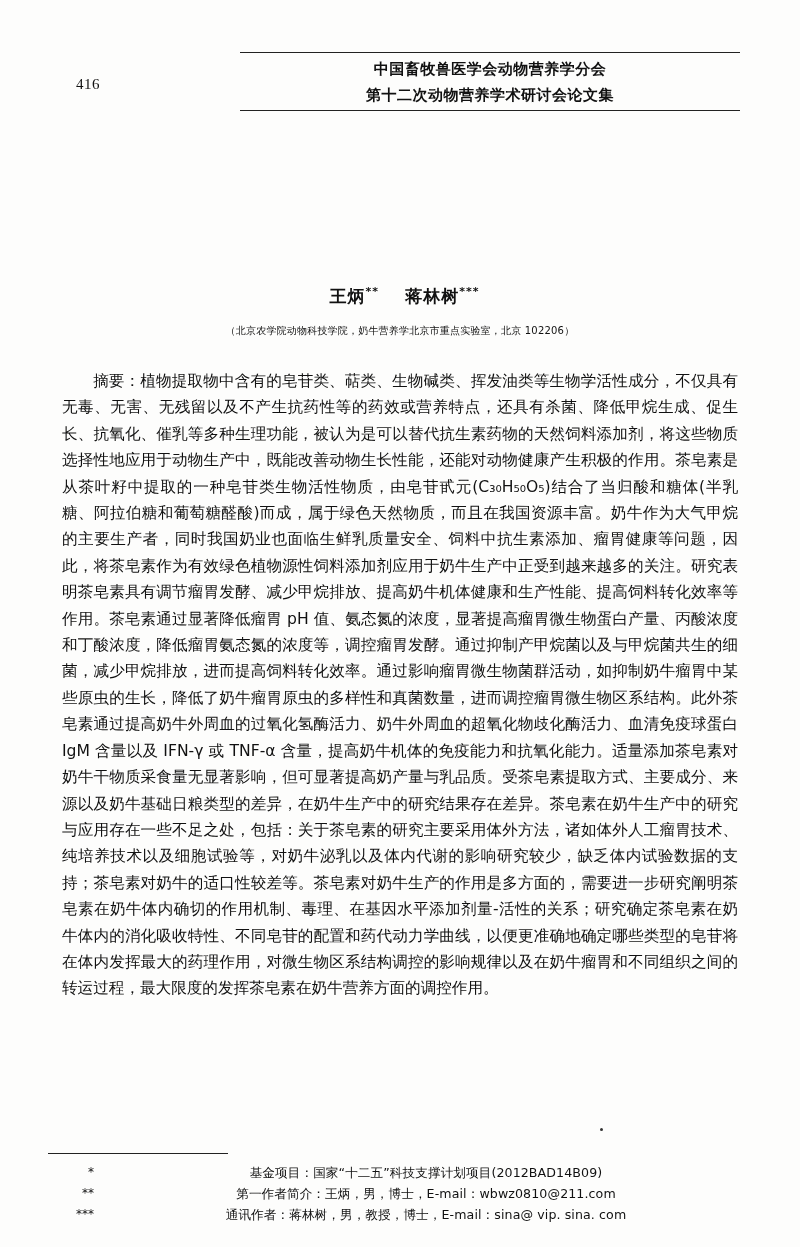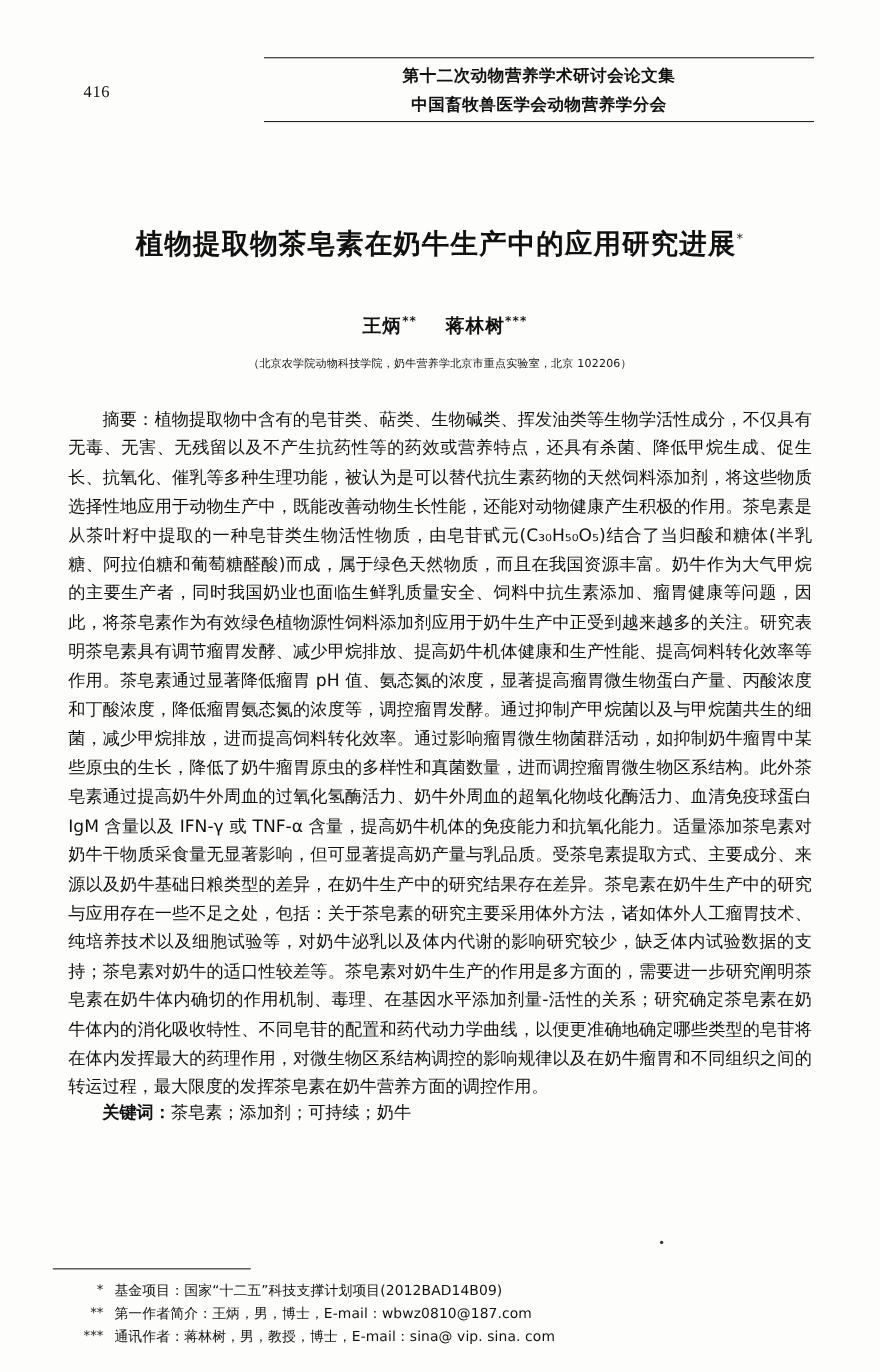--- a/index.html
+++ b/index.html
@@ -178,58 +178,57 @@
     display: inline-block;
     width: 46px;
     text-align: right;
     padding-right: 10px;
     flex: none;
     font-size: 12px;
   }
   .footnotes .fn-text {
     flex: 1;
     letter-spacing: 0.1px;
+    text-align: center;
   }
 </style>
 </head>
 <body>
 
 <div class="page">
 
   <div class="header">
     <div class="header-rule-top"></div>
     <div class="page-number">416</div>
     <div class="header-lines">
+      <div>中国畜牧兽医学会动物营养学分会</div>
       <div>第十二次动物营养学术研讨会论文集</div>
-      <div>中国畜牧兽医学会动物营养学分会</div>
     </div>
     <div class="header-rule-bottom"></div>
   </div>
 
-  <h1 class="title"><span>植物提取物茶皂素在奶牛生产中的应用研究进展</span><span class="star">*</span></h1>
 
   <div class="authors"><span>王炳</span><span class="sup">**</span><span class="author-gap"></span><span>蒋林树</span><span class="sup">***</span></div>
 
   <div class="affiliation">（北京农学院动物科技学院，奶牛营养学北京市重点实验室，北京 102206）</div>
 
   <div class="abstract"><span class="indent"></span><b>摘要：</b><span>植物提取物中含有的皂苷类、萜类、生物碱类、挥发油类等生物学活性成分，不仅具有无毒、无害、无残留以及不产生抗药性等的药效或营养特点，还具有杀菌、降低甲烷生成、促生长、抗氧化、催乳等多种生理功能，被认为是可以替代抗生素药物的天然饲料添加剂，将这些物质选择性地应用于动物生产中，既能改善动物生长性能，还能对动物健康产生积极的作用。茶皂素是从茶叶籽中提取的一种皂苷类生物活性物质，由皂苷甙元(C₃₀H₅₀O₅)结合了当归酸和糖体(半乳糖、阿拉伯糖和葡萄糖醛酸)而成，属于绿色天然物质，而且在我国资源丰富。奶牛作为大气甲烷的主要生产者，同时我国奶业也面临生鲜乳质量安全、饲料中抗生素添加、瘤胃健康等问题，因此，将茶皂素作为有效绿色植物源性饲料添加剂应用于奶牛生产中正受到越来越多的关注。研究表明茶皂素具有调节瘤胃发酵、减少甲烷排放、提高奶牛机体健康和生产性能、提高饲料转化效率等作用。茶皂素通过显著降低瘤胃 pH 值、氨态氮的浓度，显著提高瘤胃微生物蛋白产量、丙酸浓度和丁酸浓度，降低瘤胃氨态氮的浓度等，调控瘤胃发酵。通过抑制产甲烷菌以及与甲烷菌共生的细菌，减少甲烷排放，进而提高饲料转化效率。通过影响瘤胃微生物菌群活动，如抑制奶牛瘤胃中某些原虫的生长，降低了奶牛瘤胃原虫的多样性和真菌数量，进而调控瘤胃微生物区系结构。此外茶皂素通过提高奶牛外周血的过氧化氢酶活力、奶牛外周血的超氧化物歧化酶活力、血清免疫球蛋白 IgM 含量以及 IFN-γ 或 TNF-α 含量，提高奶牛机体的免疫能力和抗氧化能力。适量添加茶皂素对奶牛干物质采食量无显著影响，但可显著提高奶产量与乳品质。受茶皂素提取方式、主要成分、来源以及奶牛基础日粮类型的差异，在奶牛生产中的研究结果存在差异。茶皂素在奶牛生产中的研究与应用存在一些不足之处，包括：关于茶皂素的研究主要采用体外方法，诸如体外人工瘤胃技术、纯培养技术以及细胞试验等，对奶牛泌乳以及体内代谢的影响研究较少，缺乏体内试验数据的支持；茶皂素对奶牛的适口性较差等。茶皂素对奶牛生产的作用是多方面的，需要进一步研究阐明茶皂素在奶牛体内确切的作用机制、毒理、在基因水平添加剂量-活性的关系；研究确定茶皂素在奶牛体内的消化吸收特性、不同皂苷的配置和药代动力学曲线，以便更准确地确定哪些类型的皂苷将在体内发挥最大的药理作用，对微生物区系结构调控的影响规律以及在奶牛瘤胃和不同组织之间的转运过程，最大限度的发挥茶皂素在奶牛营养方面的调控作用。</span></div>
 
-  <div class="keywords"><span class="indent"></span><b>关键词：</b><span>茶皂素；添加剂；可持续；奶牛</span></div>
 
   <div class="dot"></div>
 
   <div class="footnote-rule"></div>
   <div class="footnotes">
     <div class="fn">
       <span class="marker">*</span>
       <span class="fn-text">基金项目：国家“十二五”科技支撑计划项目(2012BAD14B09)</span>
     </div>
     <div class="fn">
       <span class="marker">**</span>
-      <span class="fn-text">第一作者简介：王炳，男，博士，E-mail：wbwz0810@187.com</span>
+      <span class="fn-text">第一作者简介：王炳，男，博士，E-mail：wbwz0810@211.com</span>
     </div>
     <div class="fn">
       <span class="marker">***</span>
       <span class="fn-text">通讯作者：蒋林树，男，教授，博士，E-mail：sina@ vip. sina. com</span>
     </div>
   </div>
 
 </div>
 
 </body></html>

